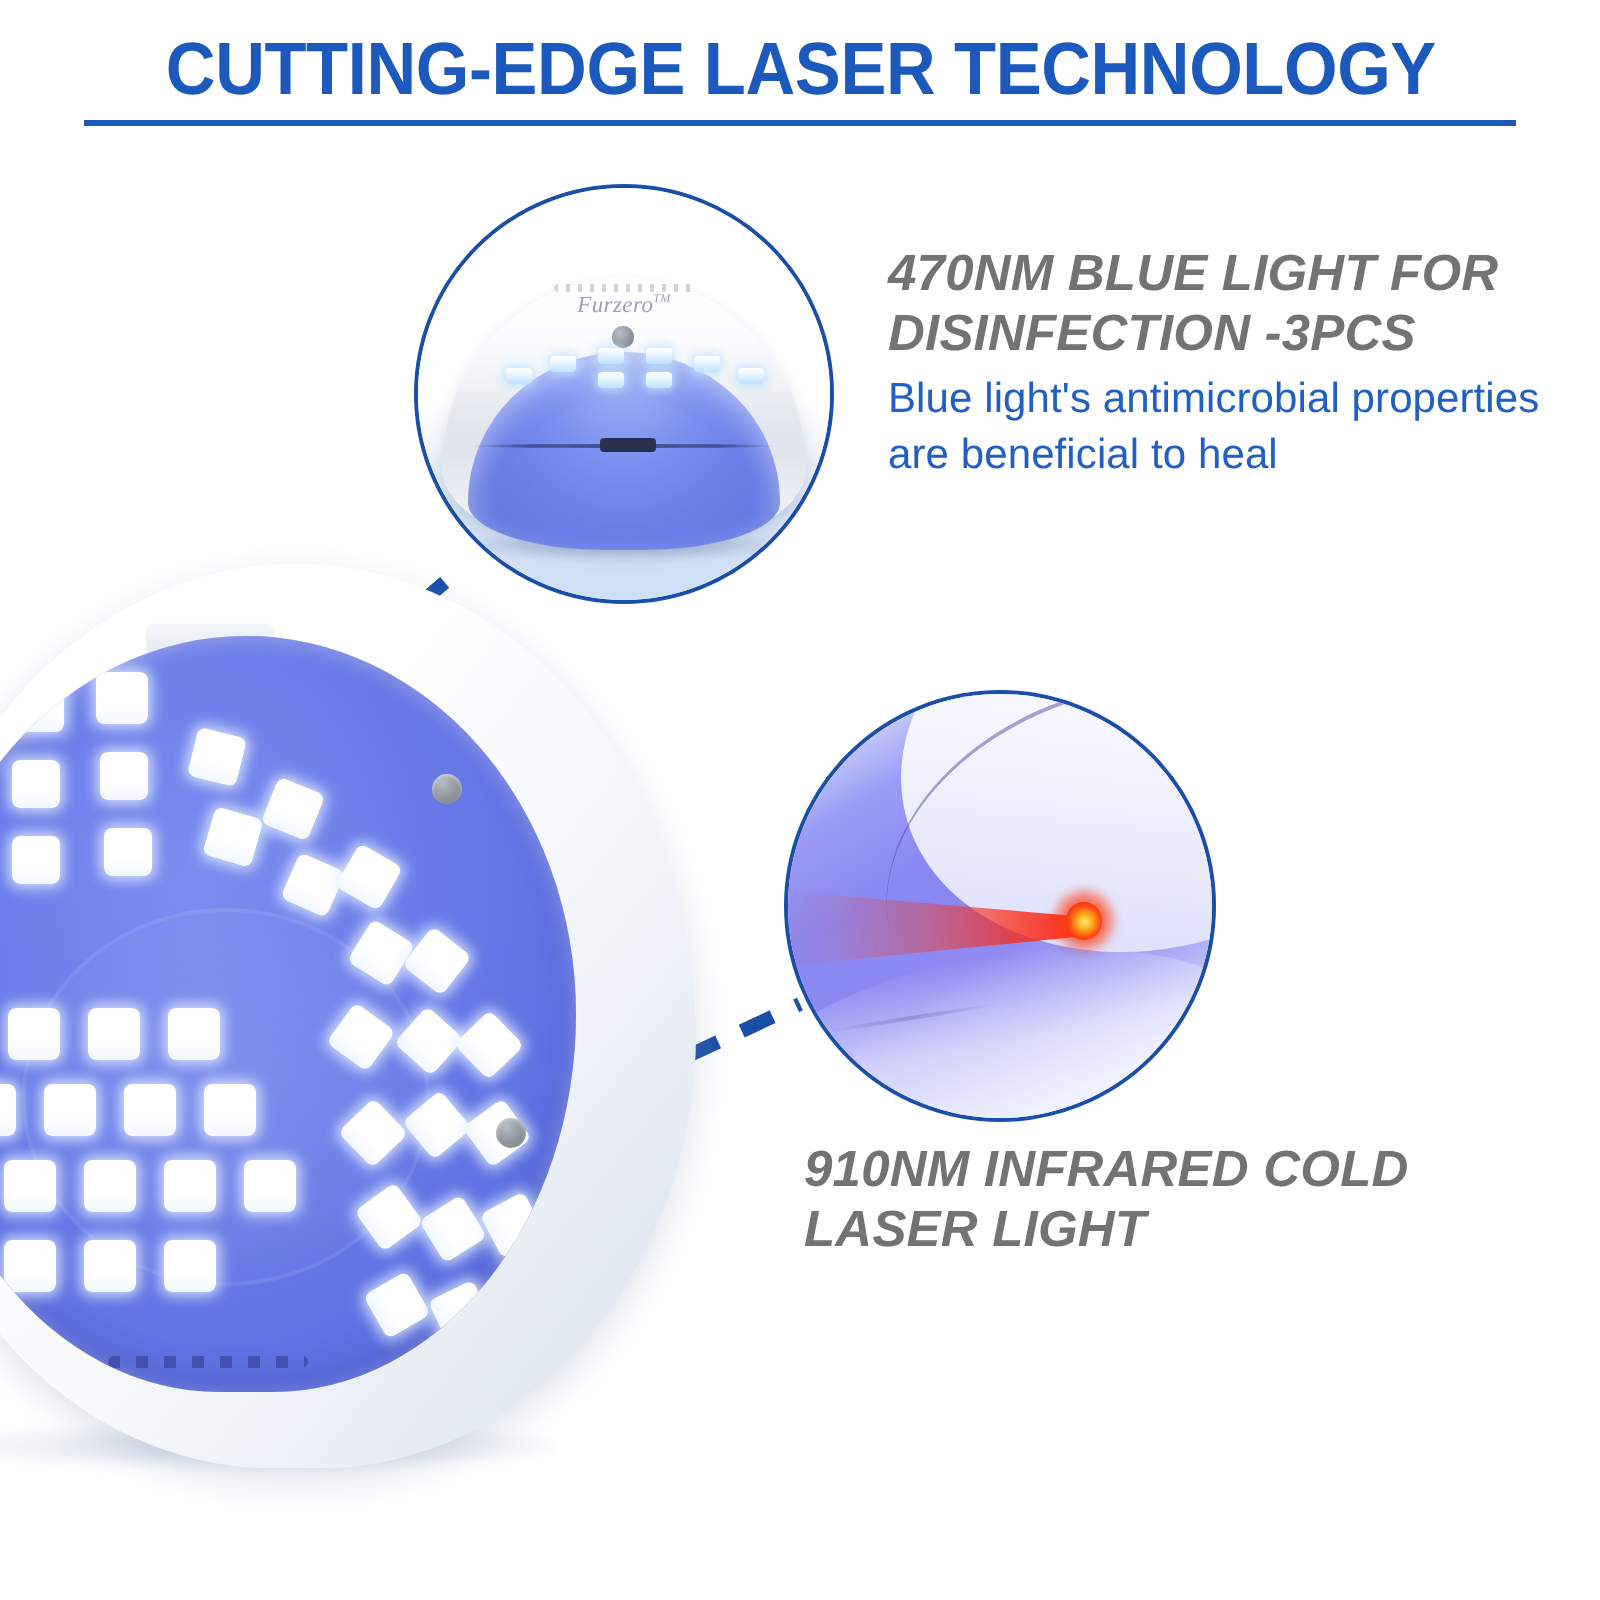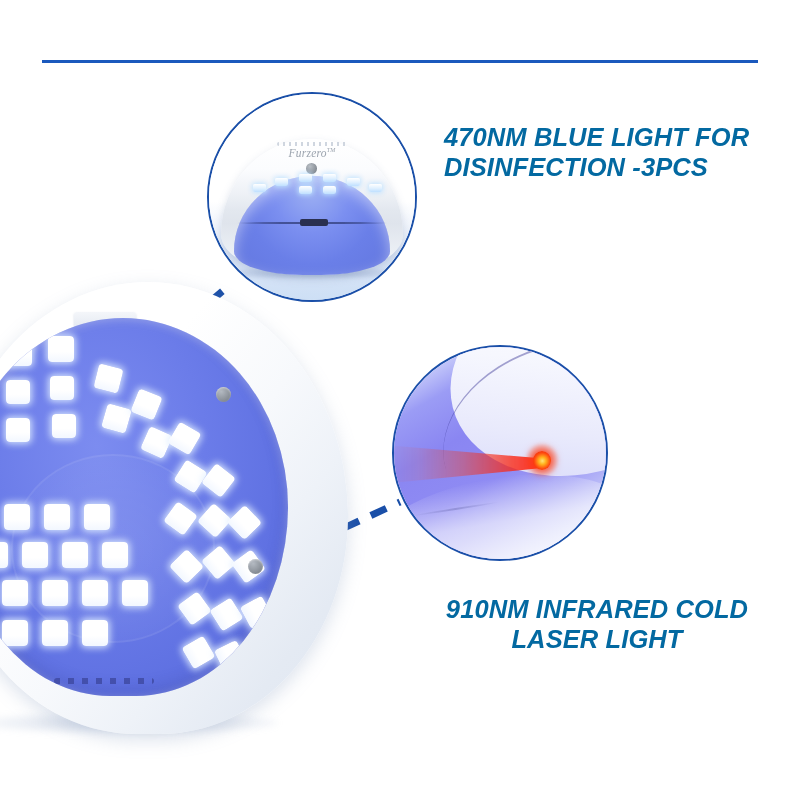--- a/index.html
+++ b/index.html
@@ -53,21 +53,21 @@
     background: #1b59bd;
   }
 
   
   .block-heading {
     font-family: "Liberation Sans", sans-serif;
     font-weight: bold;
     font-style: italic;
     font-size: 25.5px;
     line-height: 1.18;
-    color: #0369a1;
+    color: #737373;
     letter-spacing: 0.1px;
     white-space: pre-line;
   }
   .block-body {
     font-family: "Liberation Sans", sans-serif;
     font-weight: normal;
     font-size: 21px;
     line-height: 1.33;
     color: #2060c4;
     letter-spacing: 0.05px;
@@ -77,23 +77,22 @@
 
   #text-block-blue {
     position: absolute;
     left: 444px;
     top: 122px;
     width: 352px;
   }
   #text-block-laser {
     position: absolute;
     left: 402px;
-    top: 594px;
+    top: 570px;
     width: 390px;
-    text-align: center;
   }
 
   
   .callout-circle {
     position: absolute;
     border-radius: 50%;
     border: 2px solid #1a4fa8;
     overflow: hidden;
     background: #ffffff;
   }
@@ -396,20 +395,23 @@
     border-radius: 50%;
     background: radial-gradient(ellipse at 50% 50%, rgba(135,155,190,0.40) 0%, rgba(150,170,205,0.10) 65%, rgba(255,255,255,0) 100%);
     filter: blur(3px);
   }
 </style>
 </head>
 <body>
 
 <div id="stage">
 
+  <div class="title-wrap">
+    <span class="title-text">CUTTING-EDGE LASER TECHNOLOGY</span>
+  </div>
   <div class="title-rule"></div>
 
   <svg class="connector" viewBox="0 0 800 800">
     <line x1="118" y1="380" x2="232" y2="283" stroke="#1a4fa8" stroke-width="7" stroke-dasharray="17 13" stroke-linecap="butt"></line>
     <line x1="262" y1="566" x2="400" y2="502" stroke="#1a4fa8" stroke-width="7" stroke-dasharray="17 13" stroke-linecap="butt"></line>
   </svg>
 
   <div class="callout-circle" id="callout-blue-light">
     <div class="c1-bg"></div>
     <div class="c1-base-shadow"></div>
@@ -498,19 +500,21 @@
       <div class="lamp-dots"></div>
 
     </div>
 
     <div class="lamp-screw" style="left:268px; top:105px;"></div>
     <div class="lamp-screw" style="left:300px; top:277px;"></div>
   </div>
 
   <div id="text-block-blue">
     <div class="block-heading">470NM BLUE LIGHT FOR DISINFECTION -3PCS</div>
+    <div class="block-body">Blue light's  antimicrobial properties
+are  beneficial to heal</div>
   </div>
 
   <div id="text-block-laser">
     <div class="block-heading">910NM INFRARED  COLD LASER LIGHT</div>
   </div>
 
 </div>
 
 </body></html>

